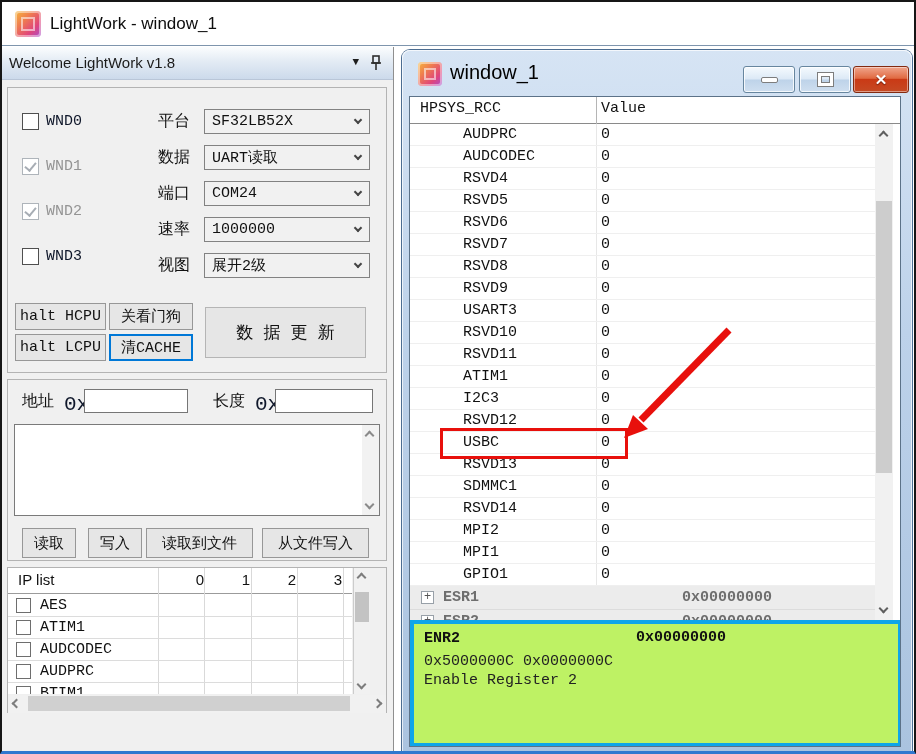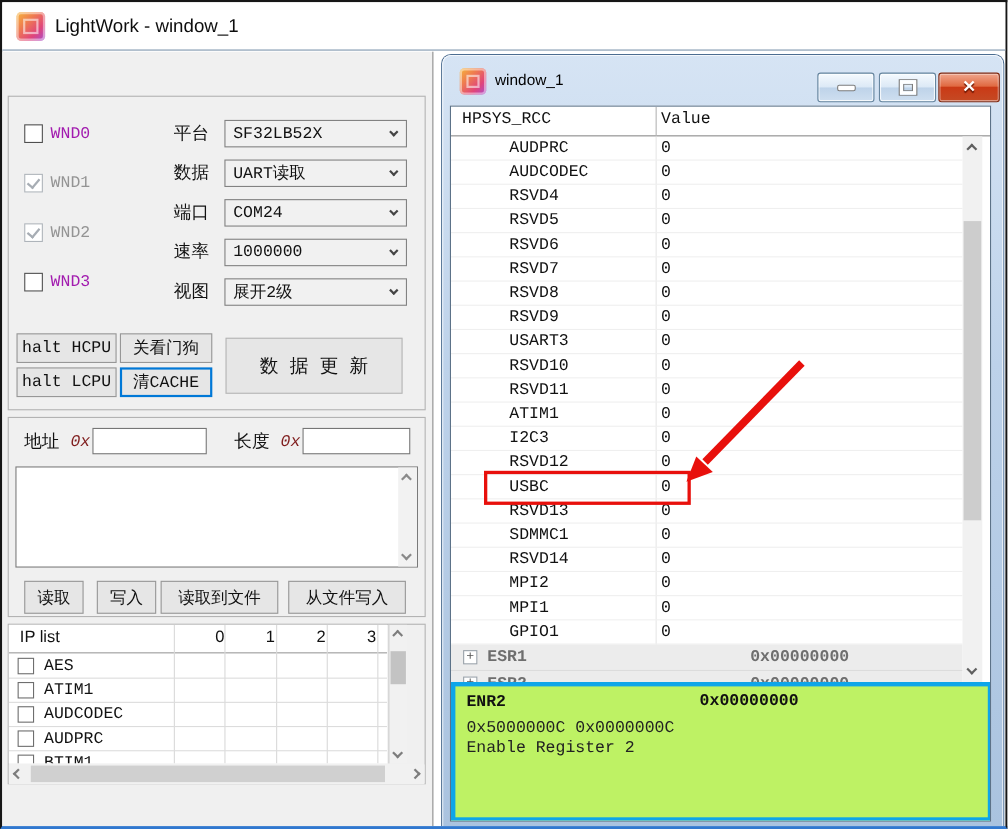--- a/index.html
+++ b/index.html
@@ -40,21 +40,21 @@
 
   
   .wnds { position:absolute; left:14px; top:25px; width:140px; }
   .wnd-row { height:18px; margin-bottom:27px; position:relative; }
   .cb { position:absolute; left:0; top:0; width:17px; height:17px; background:#fff;
         border:1px solid #4f4f4f; cursor:pointer; }
   .cb.disabled { border-color:#aeb4ba; }
   .cb.checked::after { content:""; position:absolute; left:4px; top:1px; width:5px; height:9px;
         border-right:2px solid #3c3c3c; border-bottom:2px solid #3c3c3c; transform:rotate(40deg); }
   .cb.disabled.checked::after { border-color:#a7adb4; }
-  .cb-label { position:absolute; left:24px; top:0; line-height:18px; font-size:15px; color:#a21caf; }
+  .cb-label { position:absolute; left:24px; top:0; line-height:18px; font-size:15px; color:#0f172a; }
   .cb-label.disabled { color:#949494; }
 
   
   .formrows { position:absolute; left:150px; top:21px; width:212px; }
   .form-row { display:flex; align-items:center; height:25px; margin-bottom:11px; }
   .f-label { width:46px; font-size:16px; color:#111; }
   .combo { flex:1; height:25px; background:#f1f1f1; border:1px solid #828282; display:flex;
            align-items:center; padding:0 7px; cursor:pointer; position:relative; }
   .combo-val { font-size:15px; color:#111; }
   .chev { width:7px; height:7px; border-right:2px solid #454545; border-bottom:2px solid #454545; }
@@ -68,21 +68,21 @@
   .btn { position:absolute; background:#e6e6e6; border:1px solid #979797; font-size:15px;
          font-family:"Liberation Mono","DejaVu Sans Mono",monospace; color:#111; cursor:pointer; }
   .b-halth  { left:7px;   top:215px; width:91px; height:27px; }
   .b-wdg    { left:101px; top:215px; width:84px; height:27px; }
   .b-haltl  { left:7px;   top:246px; width:91px; height:27px; }
   .b-cache  { left:101px; top:246px; width:84px; height:27px; border:2px solid #0078d7; }
   .b-update { left:197px; top:219px; width:161px; height:51px; font-size:17px; border-color:#b5b5b5; }
 
   
   .g-label { position:absolute; font-size:16px; color:#111; }
-  .g-hex   { position:absolute; font-size:15px; color:#7f1d1d;font-style:italic; }
+  .g-hex   { position:absolute; font-size:21px; color:#0f172a; }
   .txt { position:absolute; height:24px; background:#fff; border:1px solid #767676; font-size:15px;
          font-family:inherit; padding:0 4px; }
   .in-addr { left:76px;  top:9px; width:104px; }
   .in-len  { left:267px; top:9px; width:98px; }
   .memo { position:absolute; left:6px; top:44px; width:366px; height:92px; background:#fff;
           border:1px solid #7a7a7a; }
   .memo-scroll { position:absolute; right:0; top:0; bottom:0; width:17px; background:#f2f2f2; }
   .memo-scroll .chev { position:absolute; left:4px; border-color:#8a8a8a; }
   .memo-scroll .chev.up { top:7px; } .memo-scroll .chev.down { bottom:7px; }
   .b-read   { left:14px;  top:148px; width:54px;  height:30px; }
@@ -125,21 +125,21 @@
            display:flex; align-items:center; justify-content:center; }
   .tab-label { font-size:16px; font-weight:bold; color:#111; }
 
   
   .win { position:absolute; left:400px; top:48px; width:510px; height:703px;
          border-radius:8px 8px 0 0;
          background:linear-gradient(180deg,#d6e4f4 0%,#bdd2ea 40%,#aac3df 100%);
          box-shadow:0 0 0 1px #4c6d91, inset 0 0 0 1px rgba(255,255,255,.7); }
   .win-titlebar { position:absolute; left:0; top:0; width:100%; height:46px; }
   .win-titlebar .chip-icon { left:16px; top:12px; width:24px; height:24px; }
-  .win-title { position:absolute; left:48px; top:0; line-height:44px; font-size:14px;
+  .win-title { position:absolute; left:48px; top:0; line-height:44px; font-size:20px;
                font-family:"Liberation Sans",sans-serif; color:#000; }
   .wbtn { position:absolute; top:16px; height:27px; border-radius:3px; cursor:pointer;
           display:flex; align-items:center; justify-content:center;
           background:linear-gradient(180deg,#f5fafe 0%,#dce9f6 48%,#bed3e9 52%,#cfdff0 100%);
           border:1px solid #67869f; box-shadow:inset 0 0 0 1px rgba(255,255,255,.8); }
   .wbtn.min { left:341px; width:52px; } .wbtn.max { left:397px; width:52px; }
   .wbtn.close { left:451px; width:56px;
           background:linear-gradient(180deg,#f0a68d 0%,#e06a42 45%,#ca3a16 50%,#c54a24 100%);
           border:1px solid #832a10; box-shadow:inset 0 0 0 1px rgba(255,255,255,.45); }
   .gl-min { width:17px; height:6px; background:#fff; border:1px solid #7d7d7d; border-radius:2px; }
@@ -189,20 +189,33 @@
 <body>
 
 <div class="app">
 
   <div class="titlebar">
     <div class="chip-icon"></div>
     <span class="app-title">LightWork - window_1</span>
   </div>
 
   <div class="dock">
+    <div class="dock-header">
+      <span class="dock-header-title">Welcome LightWork v1.8</span>
+      <span class="dock-caret">▼</span>
+      <span class="dock-pin">
+        <svg class="pin-svg" viewBox="0 0 14 18">
+            <g stroke="#2e2e2e" stroke-width="1.6" fill="none">
+          <rect x="4" y="2" width="6" height="7"></rect>
+              <line x1="2" y1="9" x2="12" y2="9"></line>
+              <line x1="7" y1="9" x2="7" y2="16"></line>
+        </g>
+          </svg>
+      </span>
+    </div>
 
     <div class="group g1">
       <div class="wnds">
 
           <div class="wnd-row">
             <span class="cb"></span>
             <span class="cb-label">WND0</span>
           </div>
 
           <div class="wnd-row">

